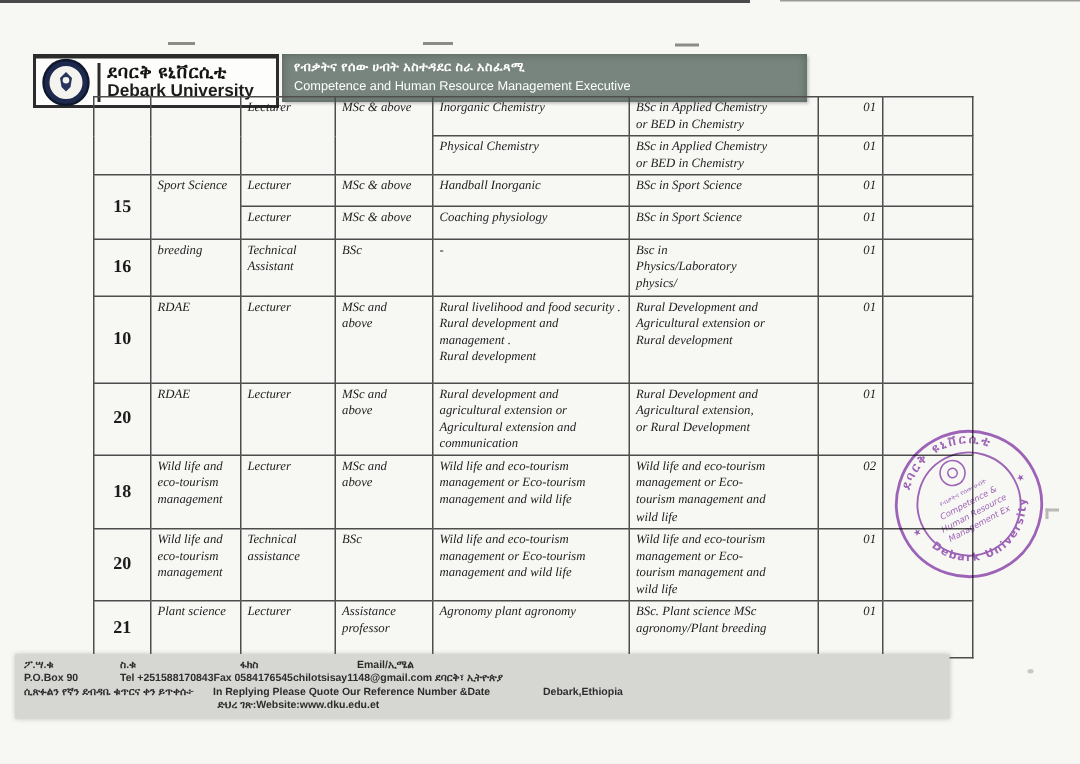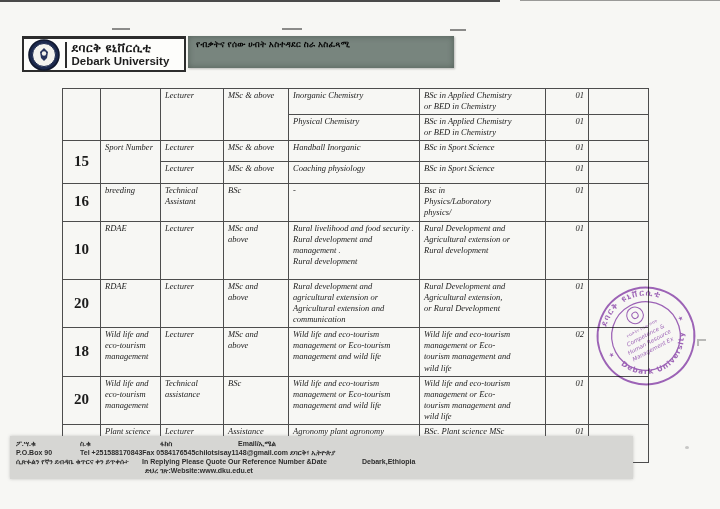--- a/index.html
+++ b/index.html
@@ -20,38 +20,38 @@
     position:absolute; left:22px; top:36px; width:164px; height:36px;
     background:#fdfdfb; border:2px solid #2c2c2c; border-top-width:3px;
     display:flex; align-items:center; gap:5px; padding:2px 4px;
   }
   .logo-svg { flex:0 0 auto; }
   .logo-divider { width:1.5px; height:26px; background:#2c2c2c; }
   .uni-names { display:flex; flex-direction:column; justify-content:center; line-height:1.05; }
   .uni-name-am { font-size:12px; font-weight:bold; color:#141414; letter-spacing:.5px; }
   .uni-name-en { font-size:11.5px; font-weight:bold; color:#1d1d1d; }
   .banner {
-    position:absolute; left:188px; top:36px; width:266px; height:32px;
+    position:absolute; left:188px; top:36px; width:350px; height:32px;
     background:#78857e; box-shadow:inset 0 0 6px rgba(40,50,45,.45), 1px 1px 2px rgba(0,0,0,.25);
-    padding:3px 8px; color:#000000;
+    padding:3px 8px; color:#ffffff;
   }
   .banner-am { font-size:8.5px; font-weight:bold; letter-spacing:.3px; }
   .banner-en { font-size:8.5px; margin-top:2px; }
 
   
   .vacancy-table {
-    position:absolute; left:62px; top:88px; width:586px;
+    position:absolute; left:62px; top:64px; width:586px;
     border-collapse:collapse; table-layout:fixed;
   }
   .vacancy-table td {
     border:1px solid #4d4d4d; vertical-align:top; padding:1px 4px 2px 4px;
     font:italic 8.5px/1.3 "Liberation Serif", serif; color:#1c1c1c;
     white-space:pre-line; overflow:hidden;
   }
-  .vacancy-table td.col-no { font-style:normal; font-weight:bold; text-align:center; vertical-align:middle; font-size:15px; }
+  .vacancy-table td.col-no { font-style:normal; font-weight:bold; text-align:center; vertical-align:middle; font-size:12px; }
   .vacancy-table td.col-qty { padding-left:5px;text-align:right; }
 
   
   .stamp {
     position:absolute; left:594px; top:284px; width:104px; height:104px;
     transform:rotate(-28deg); opacity:.8; mix-blend-mode:multiply; pointer-events:none;
   }
 
   
   .footer-band {
@@ -85,20 +85,21 @@
     </svg>
     <div class="logo-divider"></div>
     <div class="uni-names">
       <div class="uni-name-am">ደባርቅ ዩኒቨርሲቲ</div>
       <div class="uni-name-en">Debark University</div>
     </div>
   </div>
 
   <div class="banner">
     <div class="banner-am">የብቃትና የሰው ሀብት አስተዳደር ስራ አስፈጻሚ</div>
+    <div class="banner-en">Competence and Human Resource Management Executive</div>
   </div>
 
   <table class="vacancy-table">
     <colgroup>
       <col style="width:38px">
         <col style="width:60px">
         <col style="width:63px">
         <col style="width:65px">
       <col style="width:131px">
         <col style="width:126px">
@@ -119,21 +120,21 @@
         </tr>
         <tr style="height: 24px;">
           <td class="col-course">Physical  Chemistry</td>
           <td class="col-req">BSc in Applied Chemistry
 or BED in Chemistry</td>
           <td class="col-qty">01</td>
           <td class="col-rem"></td>
         </tr>
         <tr style="height: 21px;">
           <td class="col-no" rowspan="2">15</td>
-          <td class="col-dept" rowspan="2">Sport Number</td>
+          <td class="col-dept" rowspan="2">Sport Science</td>
           <td class="col-pos">Lecturer</td>
           <td class="col-qual">MSc &amp; above</td>
           <td class="col-course">Handball Inorganic</td>
           <td class="col-req">BSc in Sport Science</td>
           <td class="col-qty">01</td>
           <td class="col-rem"></td>
         </tr>
         <tr style="height: 22px;">
           <td class="col-pos">Lecturer</td>
           <td class="col-qual">MSc &amp; above</td>

